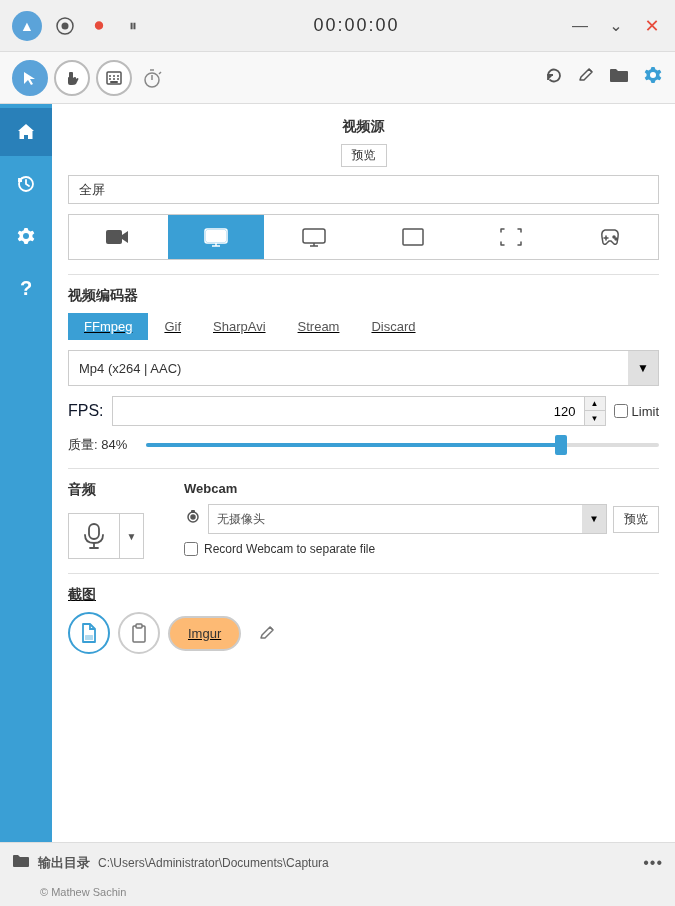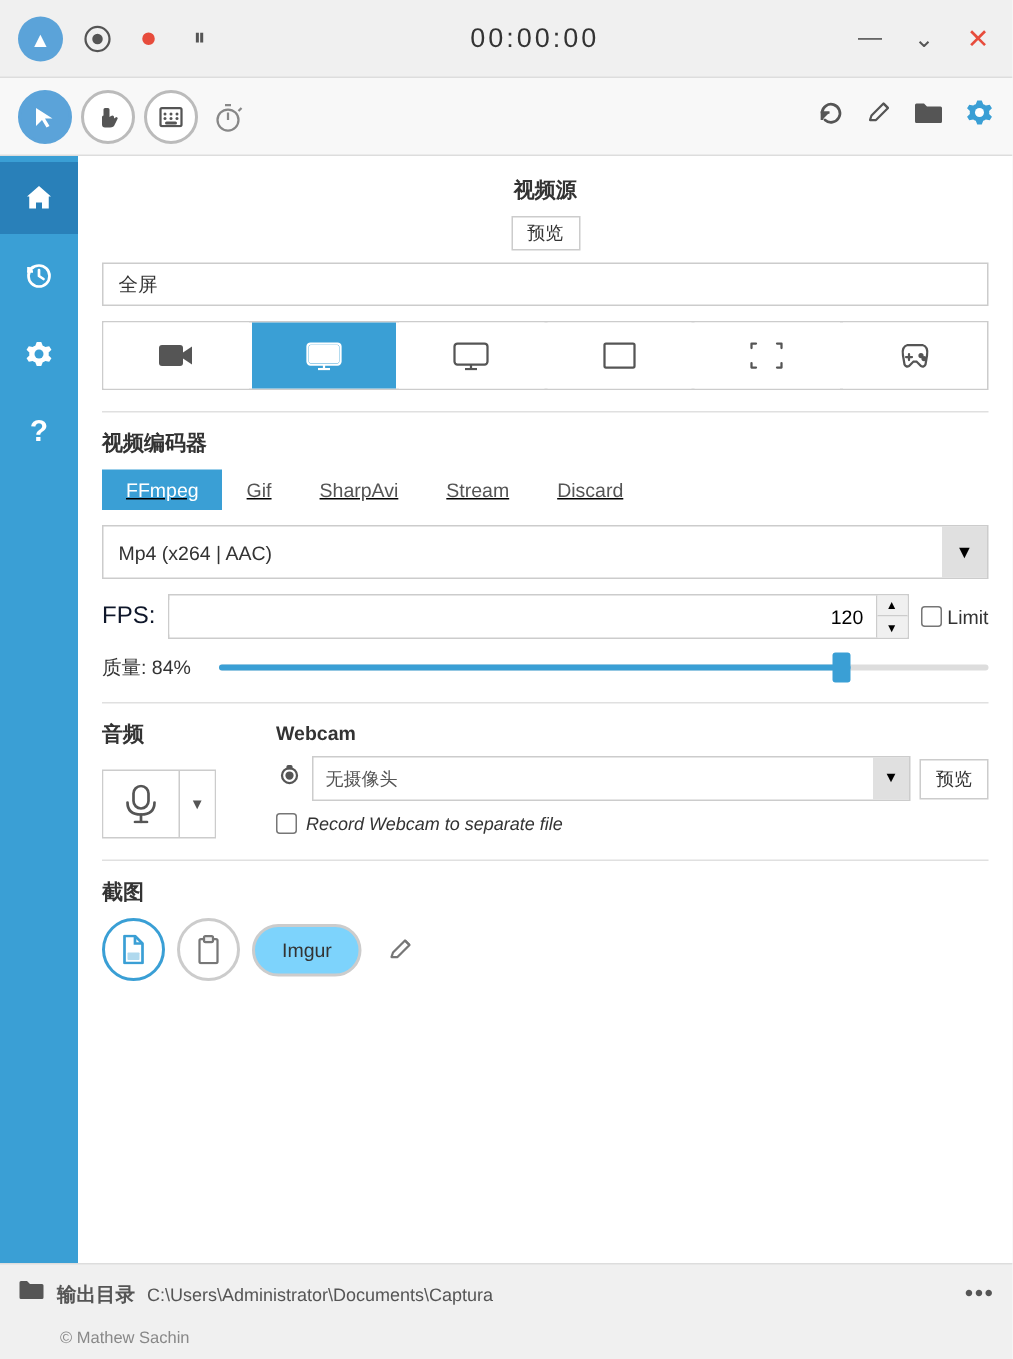--- a/index.html
+++ b/index.html
@@ -463,26 +463,26 @@
       align-items: center;
       gap: 6px;
     }
     .webcam-checkbox {
       width: 14px; height: 14px;
       cursor: pointer;
     }
     .webcam-checkbox-label {
       font-size: 12px;
       color: #333;
-      font-style: italic;
     }
 
     
     .screenshot-section {
       margin-bottom: 14px;
+      text-decoration: underline;
     }
     .screenshot-btns {
       display: flex;
       align-items: center;
       gap: 8px;
       margin-top: 8px;
     }
     .ss-btn {
       width: 42px; height: 42px;
       border-radius: 50%;
@@ -500,21 +500,21 @@
       border-color: #3a9fd5;
     }
     .ss-btn.outline {
       background: white;
       border-color: #ccc;
       color: #777;
     }
     .ss-imgur-btn {
       border: 2px solid #ccc;
       border-radius: 20px;
-      background: #7dd3fc;
+      background: #fdba74;
       padding: 8px 18px;
       font-size: 13px;
       cursor: pointer;
       color: #333;
     }
     .ss-pencil {
       width: 36px; height: 36px;
       display: flex; align-items: center; justify-content: center;
       font-size: 18px;
       color: #777;

